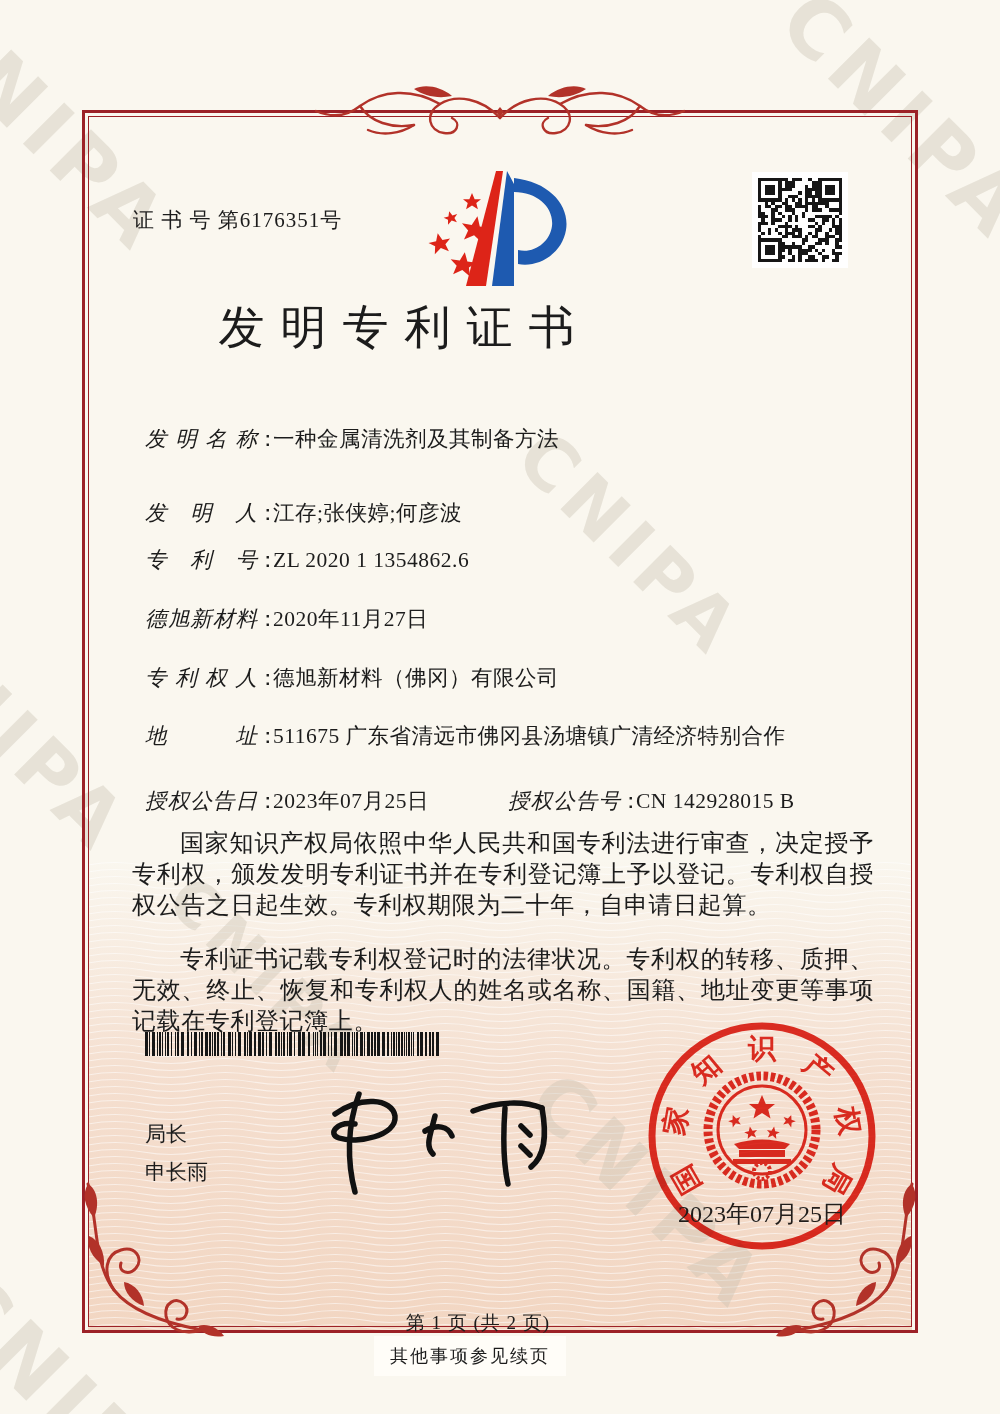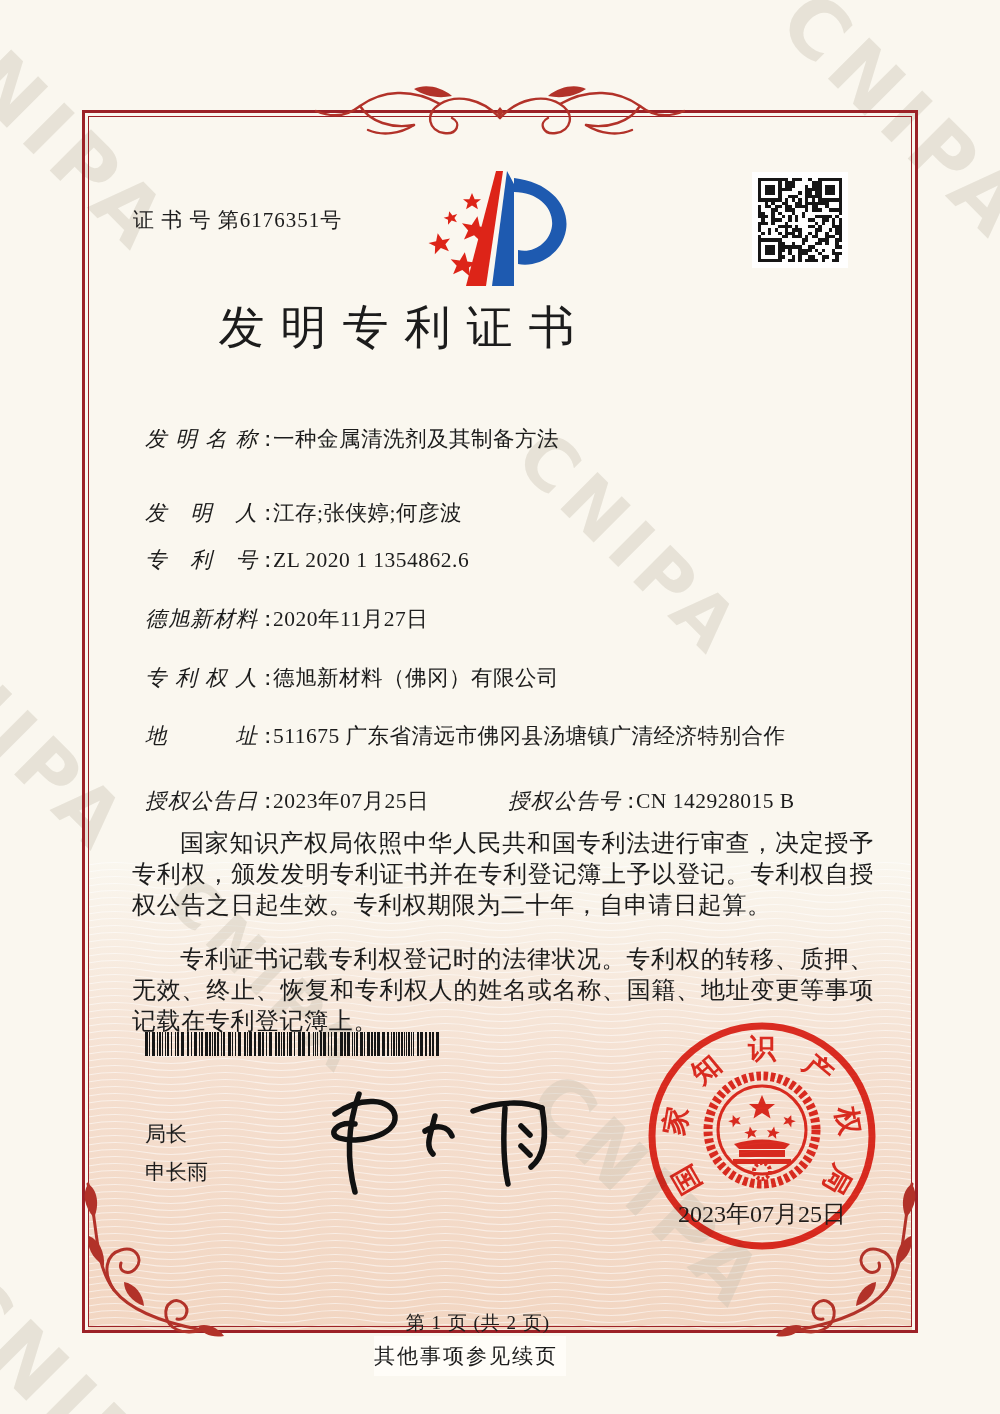--- a/index.html
+++ b/index.html
@@ -47,21 +47,21 @@
   .director-title{position:absolute;left:145px;top:1120px;font-size:21px;z-index:4;
       font-family:Liberation Mono, monospace;}
   .director-name{position:absolute;left:145px;top:1158px;font-size:21px;z-index:4;
       font-family:"DejaVu Sans","Liberation Sans",sans-serif;}
   .signature{position:absolute;left:285px;top:1068px;z-index:5;}
   .seal{position:absolute;left:642px;top:1016px;z-index:5;opacity:.95;mix-blend-mode:multiply;}
 
   .page-info{position:absolute;left:88px;top:1292px;width:780px;text-align:center;
       font-size:19px;z-index:4;letter-spacing:1px;margin-top:18px;}
   .cont-note{position:absolute;left:374px;top:1336px;width:192px;height:40px;background:#fffdf8;
-      z-index:4;text-align:left;line-height:40px;font-size:21px;letter-spacing:2px;}
+      z-index:4;text-align:center;line-height:40px;font-size:18px;letter-spacing:2px;}
 </style>
 </head>
 <body>
 
 <div class="page">
 
   <div class="peach-zone"></div>
   <svg class="waves" id="waves-svg" viewBox="0 0 824 471" width="824" height="471">
       <path d="M0 5 q27 -5 55 0 q28 5 55 0 q27 -5 55 0 q28 5 55 0 q27 -5 55 0 q28 5 55 0 q27 -5 55 0 q28 5 55 0 q27 -5 55 0 q28 5 55 0 q27 -5 55 0 q28 5 55 0 q27 -5 55 0 q28 5 55 0 q27 -5 55 0 q28 5 55 0 q27 -5 55 0 q28 5 55 0" fill="none" stroke="rgba(255,255,255,0.55)" stroke-width="1.2"></path>
       <path d="M0 12 q27 -5 55 0 q28 5 55 0 q27 -5 55 0 q28 5 55 0 q27 -5 55 0 q28 5 55 0 q27 -5 55 0 q28 5 55 0 q27 -5 55 0 q28 5 55 0 q27 -5 55 0 q28 5 55 0 q27 -5 55 0 q28 5 55 0 q27 -5 55 0 q28 5 55 0 q27 -5 55 0 q28 5 55 0" fill="none" stroke="rgba(255,255,255,0.55)" stroke-width="1.2"></path>

